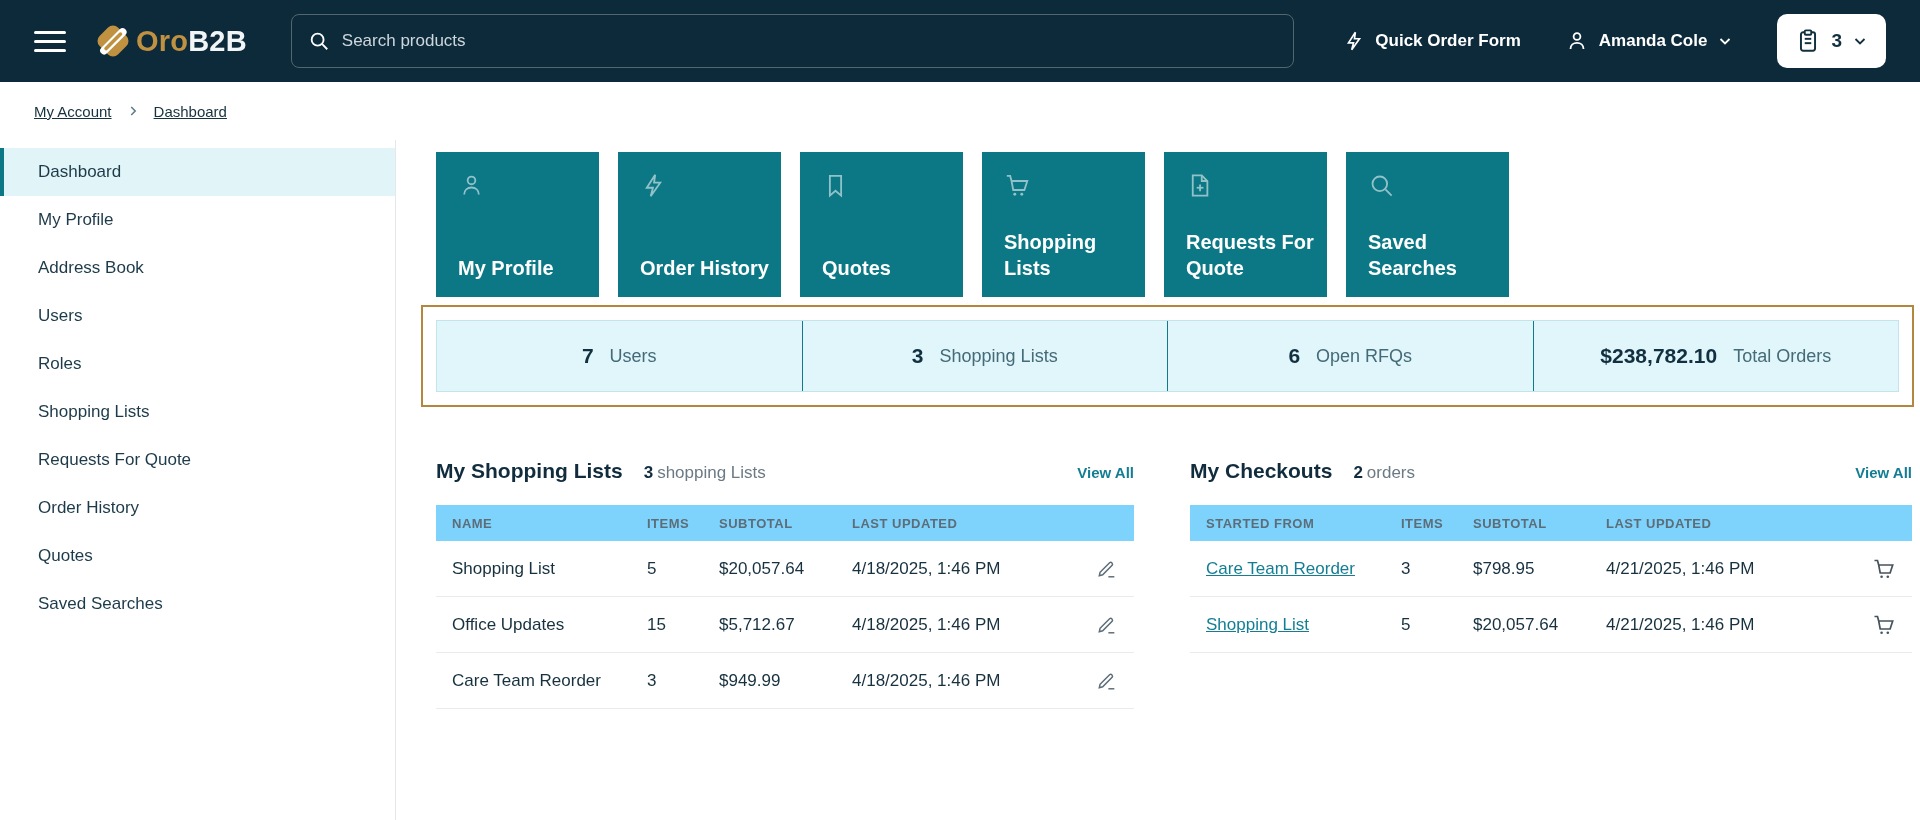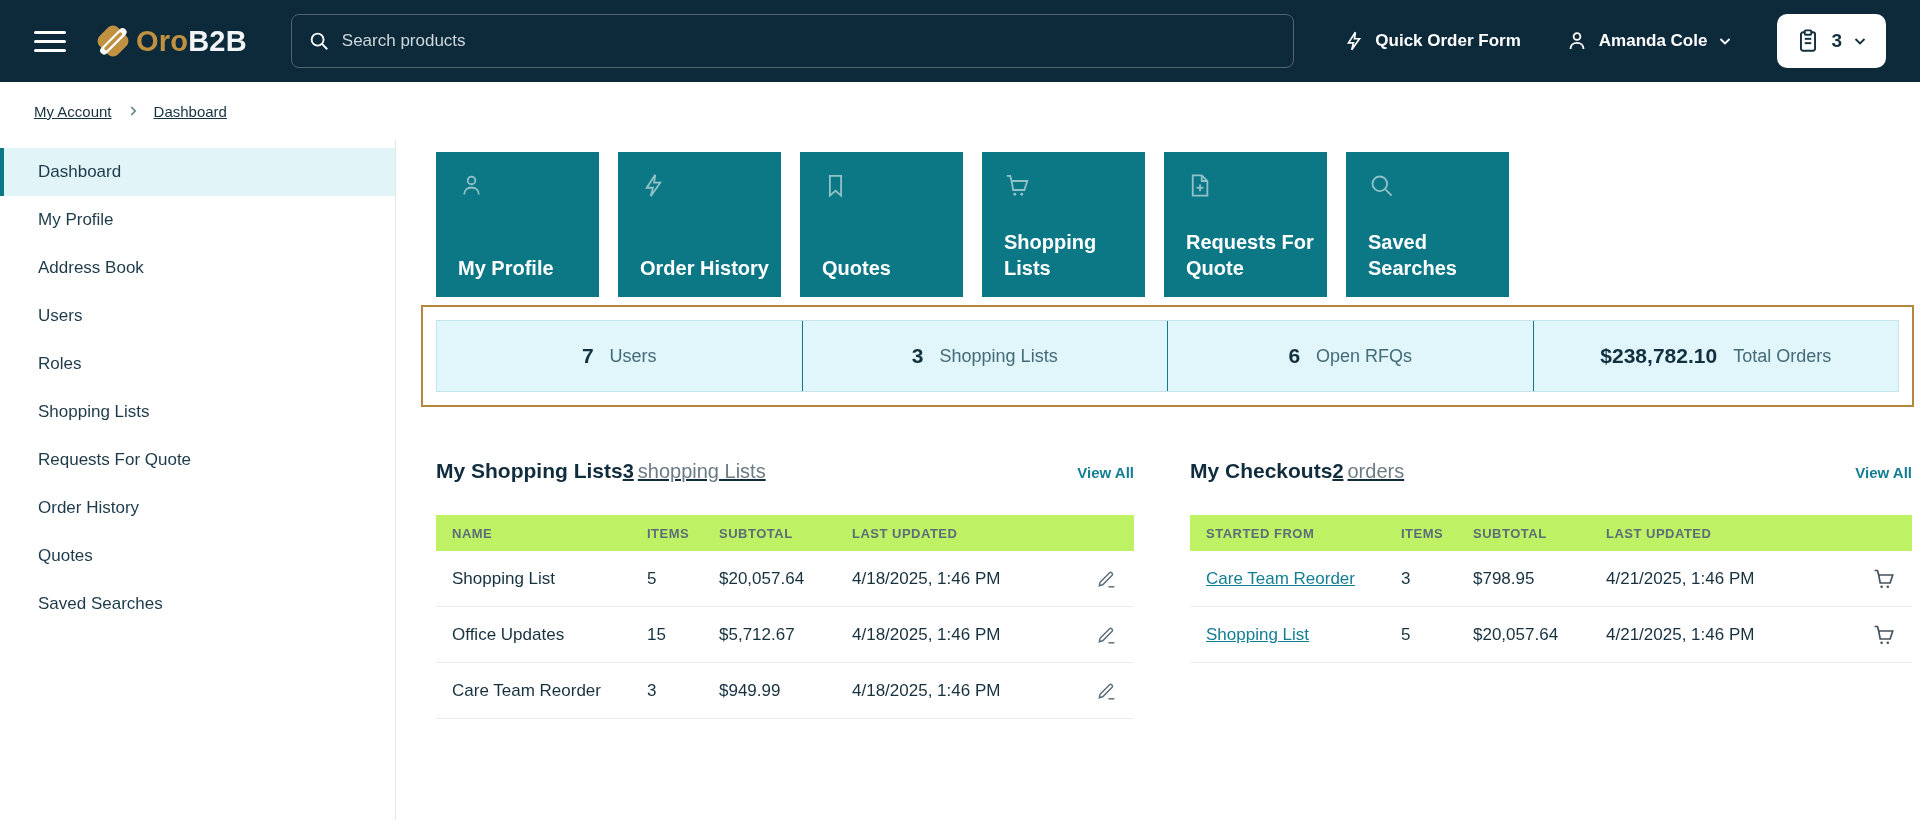--- a/index.html
+++ b/index.html
@@ -53,29 +53,29 @@
   .stats-panel { background:#e0f6fa; border:1px solid #c2e4ea; height:72px; display:flex; }
   .stat { flex:1; display:flex; align-items:center; justify-content:center; gap:16px; }
   .stat + .stat { border-left:1px solid #10798b; }
   .stat .v { font-size:21px; font-weight:700; color:#12303f; }
   .stat .l { font-size:18px; color:#456a78; }
 
   
   .sections { display:flex; gap:56px; margin-top:52px; }
   .sec-lists { flex:0 0 698px; }
   .sec-checkouts { flex:1; }
-  .sec-head { display:flex; align-items:baseline; gap:0; margin-bottom:32px; }
+  .sec-head { display:flex; align-items:baseline; gap:21px; margin-bottom:22px; }
   .sec-title { font-size:21px; font-weight:700; color:#102c3d; }
-  .sec-count { font-size:20px; font-weight:700; color:#102c3d;text-decoration:underline; }
+  .sec-count { font-size:17px; font-weight:700; color:#102c3d; }
   .sec-count .suffix { font-weight:400; color:#6b7a84; margin-left:4px; }
   .view-all { margin-left:auto; color:#137e93; font-size:15px; font-weight:600; cursor:pointer; }
 
   .grid-table .g-row { display:grid; grid-template-columns: 195px 72px 133px 1fr 44px;
     align-items:center; }
-  .g-head { background:#bef264; height:36px; font-size:13px; font-weight:700; color:#5c6d79;
+  .g-head { background:#7dd3fc; height:36px; font-size:13px; font-weight:700; color:#5c6d79;
     letter-spacing:.5px; padding:0 16px; }
   .g-data { height:56px; border-bottom:1px solid #e8ecef; font-size:17px; color:#17313f; padding:0 16px; }
   .g-data .money, .g-data .num { color:#17313f; }
   .row-link { color:#137e93; text-decoration:underline; cursor:pointer; }
   .row-action { justify-self:end; background:none; border:none; cursor:pointer; display:inline-flex; }
 </style>
 </head>
 <body>
 
 <div class="header">

